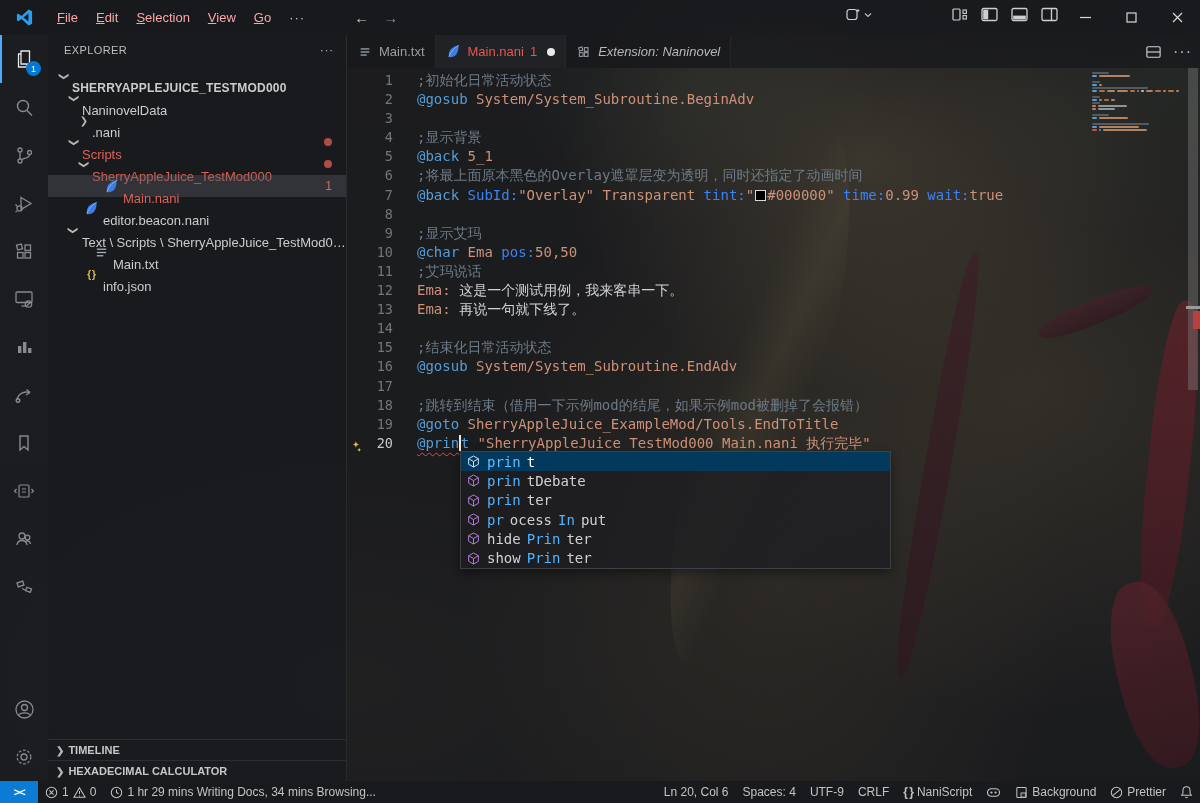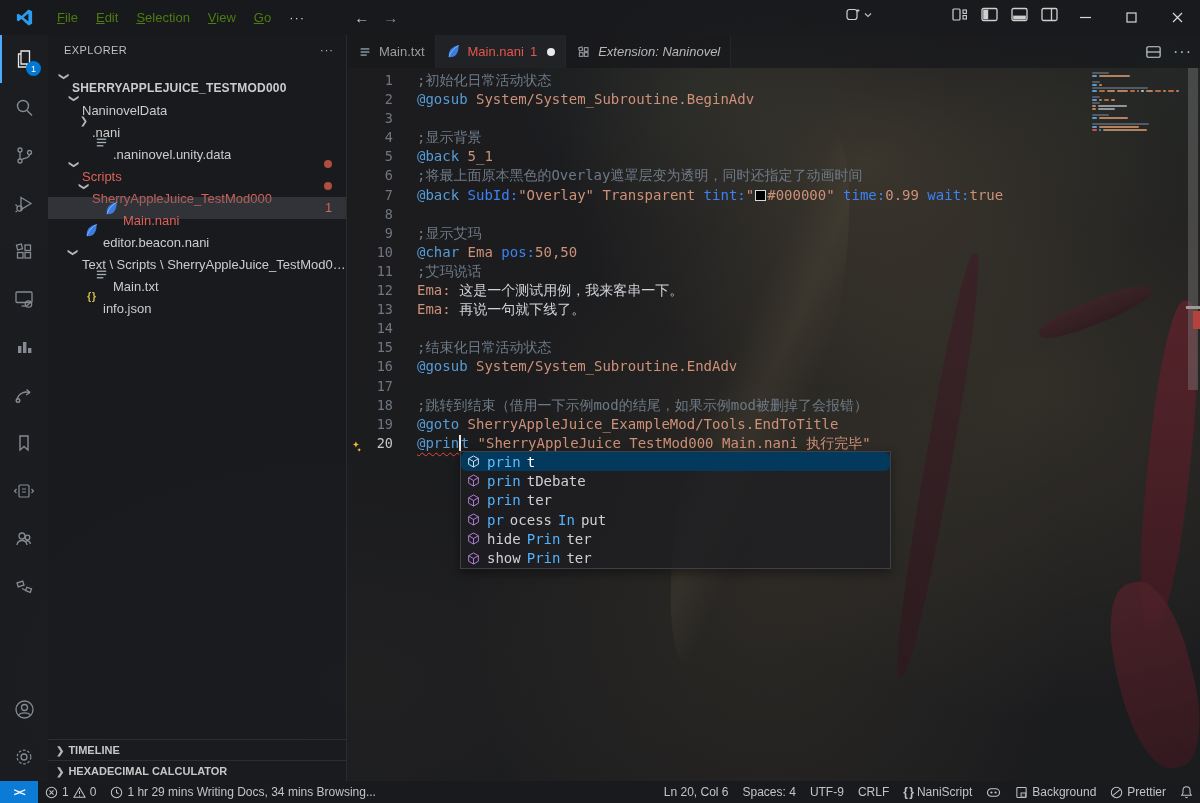--- a/index.html
+++ b/index.html
@@ -26,21 +26,21 @@
       background:linear-gradient(#8d2633,#5d1722);opacity:.85;}
   .rb4{left:1118px;top:580px;width:74px;height:190px;transform:rotate(-14deg);
       background:linear-gradient(#7c2430,#4e151f);opacity:.8;}
   .hair1{position:absolute;left:700px;top:120px;width:120px;height:560px;border-radius:50%;
       transform:rotate(14deg);background:linear-gradient(100deg,transparent 30%,rgba(140,124,86,.25) 50%,transparent 70%);}
 
   
   .titlebar{position:absolute;z-index:5;left:0;top:0;width:1200px;height:35px;
     background:rgba(24,25,28,.92);display:flex;align-items:center;font-size:13px;}
   .vslogo{width:48px;display:flex;justify-content:center;}
-  .menu{padding:4px 9px;border-radius:5px;color:#4d7c0f;display:inline-block;}
+  .menu{padding:4px 9px;border-radius:5px;color:#fca5a5;display:inline-block;}
   .menu::first-letter{text-decoration:underline;}
   .menu-ellipsis{padding:4px 9px;color:#d6d6d6;letter-spacing:1px;}
   .navarrows{margin-left:40px;display:flex;gap:14px;color:#cfcfcf;font-size:15px;}
   .nav-fwd{color:#8a8a8a;}
   .searchbox{position:absolute;left:378px;top:6px;width:460px;height:23px;border-radius:6px;
     background:rgba(44,45,49,.9);border:1px solid #3b3c40;display:flex;align-items:center;
     justify-content:center;gap:6px;color:#c2c2c2;font-size:12.5px;}
   .copilot{position:absolute;left:845px;top:7px;display:flex;align-items:center;gap:3px;color:#cfcfcf;}
   .layout-icons{position:absolute;left:952px;top:7px;display:flex;gap:13px;align-items:center;}
   .win-controls{position:absolute;right:0;top:0;height:35px;display:flex;}
@@ -116,21 +116,21 @@
   .mm-row{height:2px;margin-bottom:1px;display:flex;gap:2px;}
   .mm-tk{height:2px;border-radius:1px;}
   .scrollbar{position:absolute;right:0;top:0;width:14px;height:713px;}
   .sb-thumb{position:absolute;right:2px;top:0;width:10px;height:322px;background:rgba(140,140,140,.35);}
   .sb-tick{position:absolute;right:0;top:238px;width:14px;height:3px;background:#9a9a9a;}
   .sb-err{position:absolute;right:0;top:243px;width:7px;height:18px;background:#b5423c;}
 
   
   .suggest{position:absolute;left:113px;top:383px;width:431px;background:rgba(30,30,33,.78);
     border:1px solid #3f4046;font-family:"DejaVu Sans Mono",monospace;font-size:14px;box-shadow:0 4px 10px rgba(0,0,0,.4);}
-  .sug-row{height:19.3px;display:flex;align-items:center;gap:6px;padding-left:4px;color:#d0d0d0;border-radius:6px;}
+  .sug-row{height:19.3px;display:flex;align-items:center;gap:6px;padding-left:4px;color:#d0d0d0;}
   .sug-row.selected{background:#04395e;color:#ffffff;}
   .sug-ic{display:inline-flex;width:16px;height:16px;align-items:center;justify-content:center;}
   .sug-m{color:#4fb3ff;}
   .sug-row.selected .sug-m{color:#5cbdff;}
 
   
   .statusbar{position:absolute;z-index:6;left:0;bottom:0;width:1200px;height:22px;
     background:rgba(25,26,29,.96);display:flex;align-items:center;font-size:12px;color:#c3c3c3;}
   .sb-remote{width:38px;height:22px;background:#0c7bd6;color:#fff;display:flex;align-items:center;
     justify-content:center;font-size:11px;font-weight:bold;letter-spacing:-1px;font-style:italic;}
@@ -334,34 +334,20 @@
           <span class="tree-flex"></span>
         </div>
         <div class="tree-row" style="padding-left: 18px;">
           <span class="caret caret-down">❯</span>
           <span class="tree-label">NaninovelData</span>
           <span class="tree-flex"></span>
         </div>
         <div class="tree-row" style="padding-left: 28px;">
           <span class="caret">❯</span>
           <span class="tree-label">.nani</span>
-          <span class="tree-flex"></span>
-        </div>
-        <div class="tree-row" style="padding-left: 28px;">
-          <span class="caret"></span>
-          <span class="tree-ic">
-            <svg viewBox="0 0 16 16">
-              <g stroke="#9fb0bb" stroke-width="1.4">
-                <line x1="3" y1="4.5" x2="13" y2="4.5"></line>
-                <line x1="3" y1="8" x2="13" y2="8"></line>
-                <line x1="3" y1="11.5" x2="10" y2="11.5"></line>
-              </g>
-            </svg>
-          </span>
-          <span class="tree-label">.naninovel.unity.data</span>
           <span class="tree-flex"></span>
         </div>
         <div class="tree-row red" style="padding-left: 18px;">
           <span class="caret caret-down">❯</span>
           <span class="tree-label">Scripts</span>
           <span class="tree-flex"></span>
           <span class="dotbadge"></span>
         </div>
         <div class="tree-row red" style="padding-left: 28px;">
           <span class="caret caret-down">❯</span>

